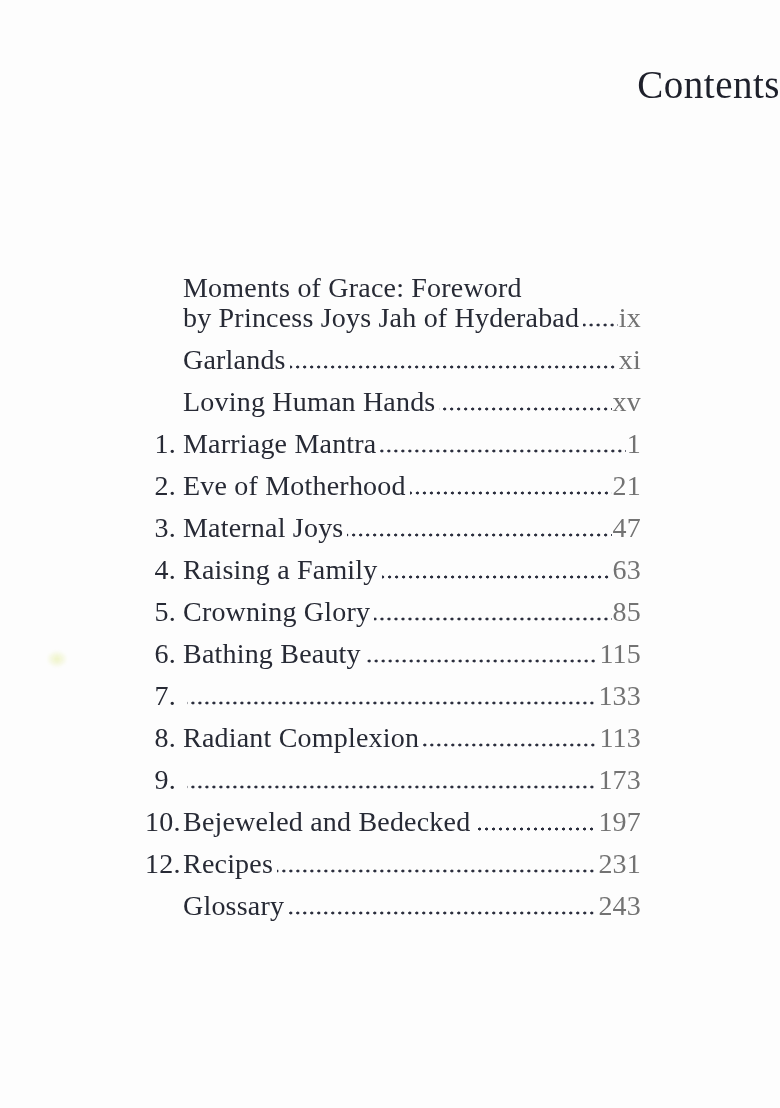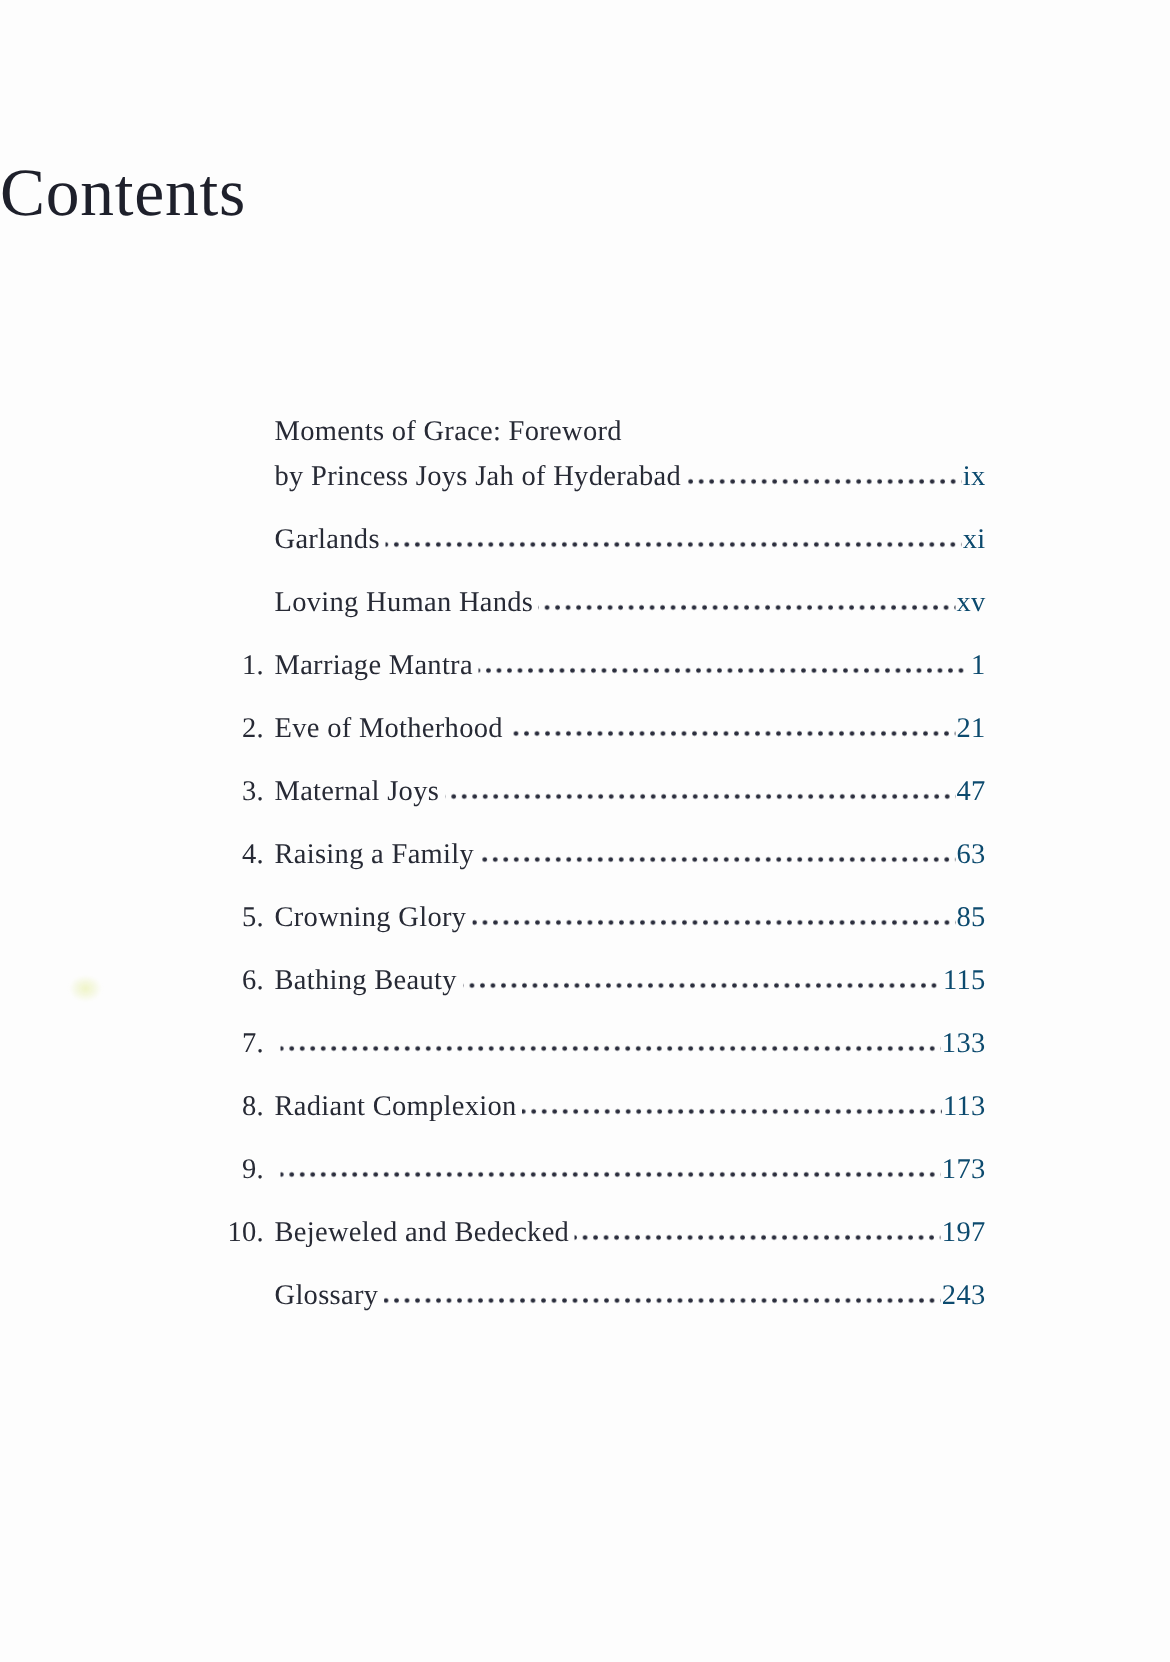--- a/index.html
+++ b/index.html
@@ -6,34 +6,34 @@
   .page{
     position:relative;
     width:780px;height:1108px;
     background:#fdfdfd;
     font-family:"Liberation Serif","DejaVu Serif",serif;
     color:#272a35;
     overflow:hidden;
   }
   .title{
     margin:0;
-    padding-top:103px;
-    text-align:left;
-    font-size:45px;
+    padding-top:63px;
+    text-align:right;
+    font-size:39px;
     font-weight:400;
     letter-spacing:0.5px;
     line-height:1.12;
     color:#1e202b;
   }
   .toc{
     position:absolute;
     left:145px;
-    right:123px;
+    right:139px;
     top:277px;
-    font-size:19px;
+    font-size:28px;
     letter-spacing:0.2px;
   }
   .toc-section{margin:0;}
   .toc-section.chapters{margin-top:16px;}
   .entry{margin-bottom:20px;}
   .row{display:flex;align-items:baseline;line-height:22px;}
   .row.pre{margin-bottom:8px;}
   .num{
     flex:none;
     width:31px;
@@ -45,21 +45,21 @@
   .leader{
     flex:1;
     min-width:14px;
     height:4px;
     margin:0 1px 0 4px;
     background-image:radial-gradient(circle at 1.6px 2px,#2b2e3d 1.25px,rgba(0,0,0,0) 1.8px);
     background-size:7px 4px;
     background-repeat:repeat-x;
     background-position:right 0;
   }
-  .pagenum{flex:none;color:#0c4a6e;}
+  .pagenum{flex:none;color:#737373;}
   .smudge{
     position:absolute;
     left:46px;top:650px;
     width:22px;height:18px;
     border-radius:50%;
     background:radial-gradient(ellipse at center,rgba(226,236,152,0.55),rgba(226,236,152,0) 70%);
     filter:blur(1px);
     pointer-events:none;
   }
 </style>
@@ -192,20 +192,28 @@
         <div class="entry">
           <div class="row">
             <span class="num">10.</span>
             <span class="label">Bejeweled and Bedecked</span>
             <span class="leader"></span>
             <span class="pagenum">197</span>
           </div>
         </div>
 
 
+        <div class="entry">
+          <div class="row">
+            <span class="num">12.</span>
+            <span class="label">Recipes</span>
+            <span class="leader"></span>
+            <span class="pagenum">231</span>
+          </div>
+        </div>
       </div>
 
     <div class="toc-section back">
 
 
         <div class="entry">
           <div class="row">
             <span class="num"></span>
             <span class="label">Glossary</span>
             <span class="leader"></span>

